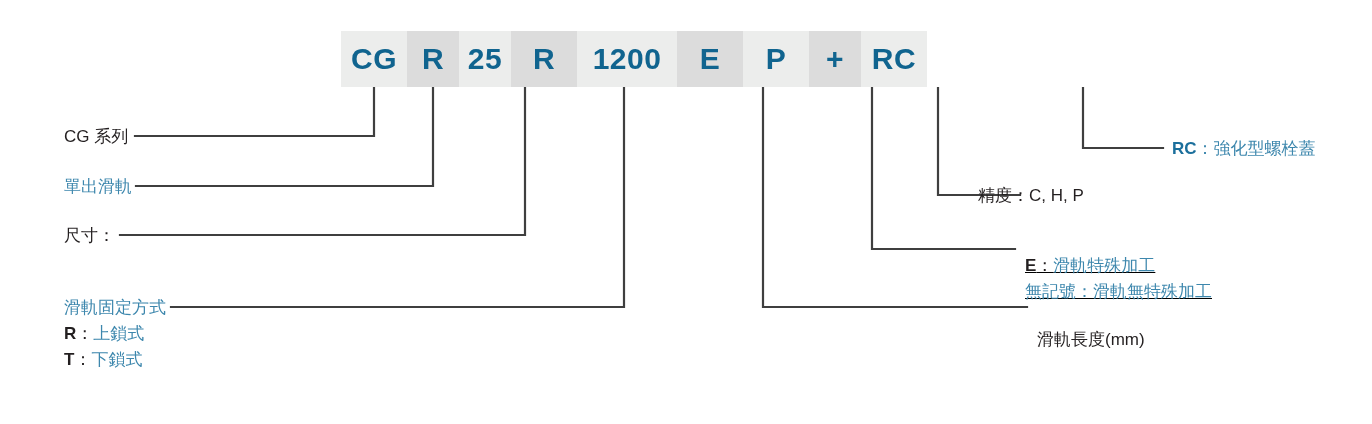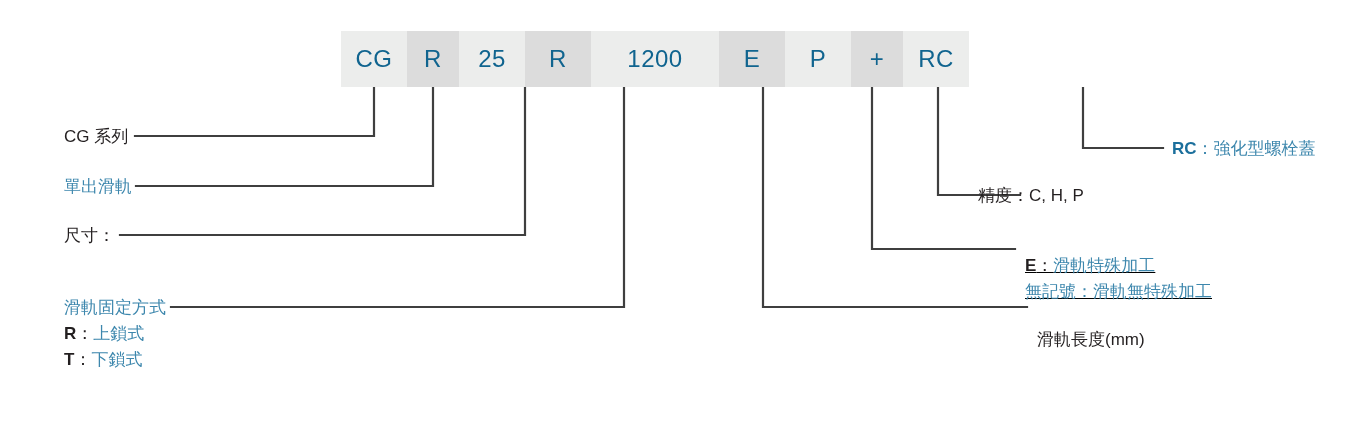--- a/index.html
+++ b/index.html
@@ -24,22 +24,22 @@
     left: 341px;
     top: 31px;
     height: 56px;
     display: flex;
     align-items: stretch;
   }
   .code-cell {
     display: flex;
     align-items: center;
     justify-content: center;
-    font-size: 24px;
-    font-weight: normal;
+    font-size: 30px;
+    font-weight: bold;
     letter-spacing: 0.5px;
     color: #10648f;
     box-sizing: border-box;
   }
   .code-cell.shade-a { background: #ecedec; }
   .code-cell.shade-b { background: #dcdcdc; }
 
   
   #leaders {
     position: absolute;
@@ -67,23 +67,23 @@
   .anno-right { text-align: left; }
 </style>
 </head>
 <body>
 
 <div id="stage">
 
   <div id="code-strip">
     <div class="code-cell shade-a" style="width:66px">CG</div>
     <div class="code-cell shade-b" style="width:52px">R</div>
-    <div class="code-cell shade-a" style="width:66px">25</div>
+    <div class="code-cell shade-a" style="width:52px">25</div>
     <div class="code-cell shade-b" style="width:66px">R</div>
-    <div class="code-cell shade-a" style="width:128px">1200</div>
+    <div class="code-cell shade-a" style="width:100px">1200</div>
     <div class="code-cell shade-b" style="width:66px">E</div>
     <div class="code-cell shade-a" style="width:66px">P</div>
     <div class="code-cell shade-b" style="width:52px">+</div>
     <div class="code-cell shade-a" style="width:66px">RC</div>
   </div>
 
   <svg id="leaders" viewBox="0 0 1372 424">
     <g fill="none" stroke="#3f3f3f" stroke-width="2.2" stroke-linecap="square" stroke-linejoin="miter">
 
       <path d="M374,88 L374,136 L135,136"></path>

